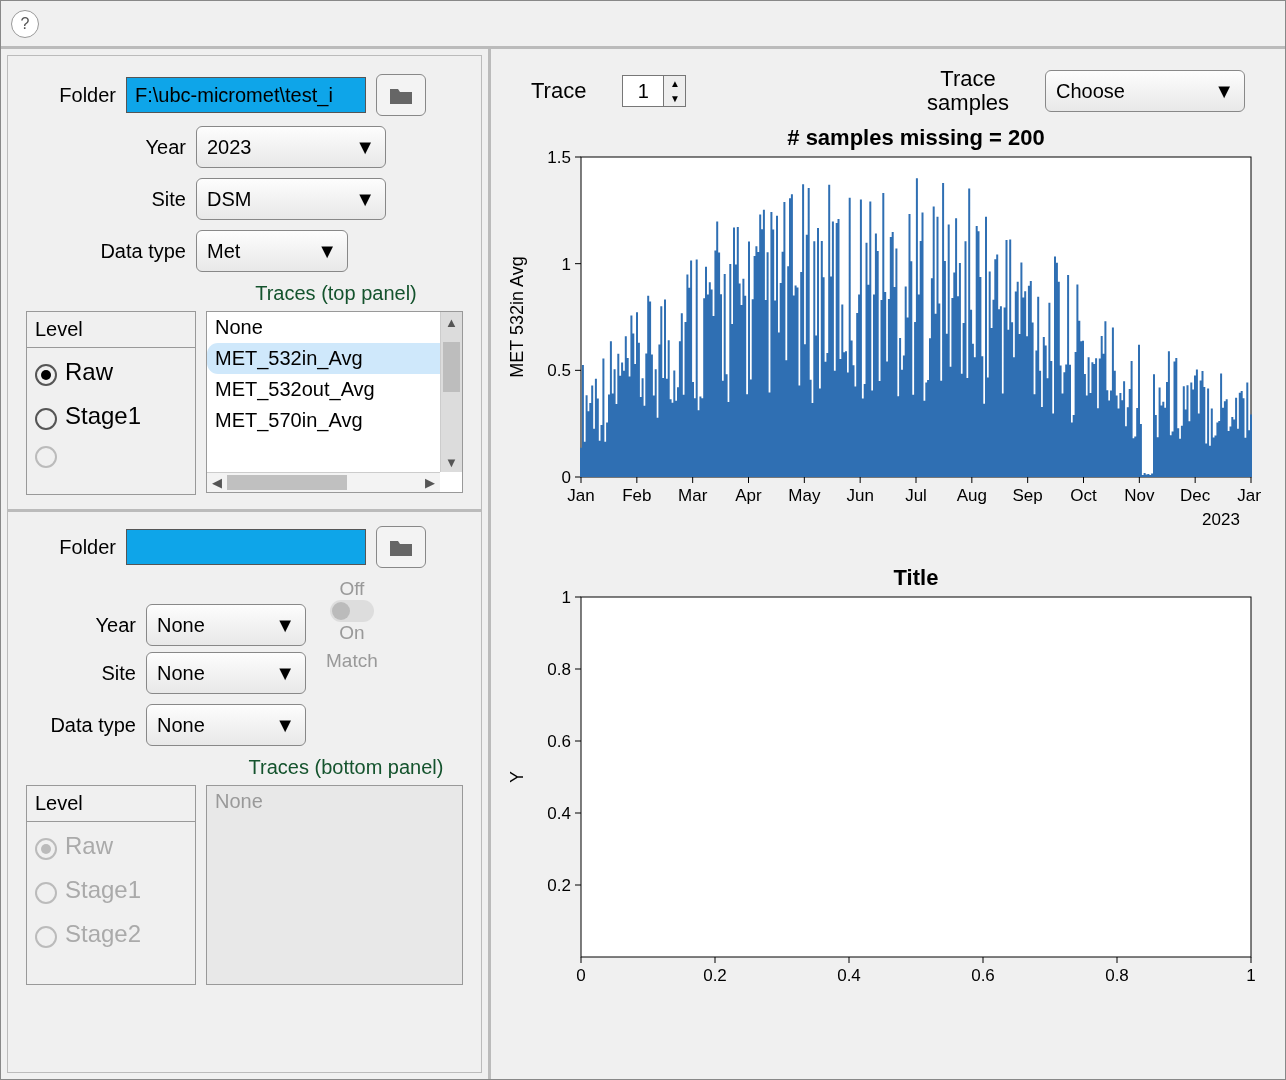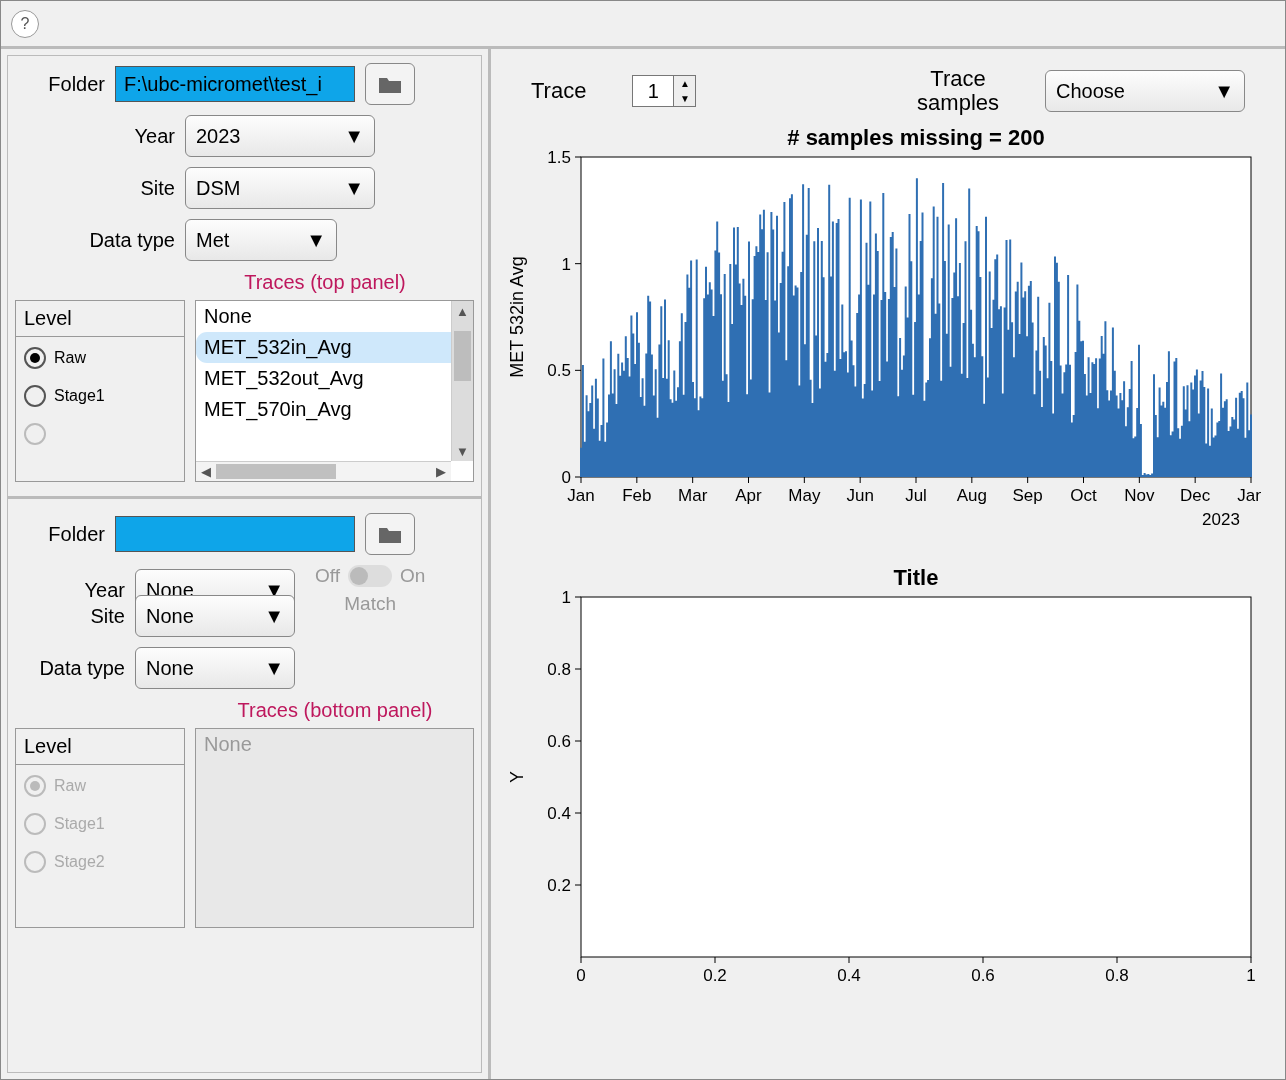--- a/index.html
+++ b/index.html
@@ -8,56 +8,56 @@
   .titlebar { height: 48px; display: flex; align-items: center; padding: 0 4px; background: #fff; border-bottom: 1px solid #ccc;}
   .titlebar .icon-box { width: 32px; height: 32px; display:flex; align-items:center; justify-content:center; margin-right:6px;}
   .titlebar .title { font-size: 20px; flex:1; }
   .winbtns { display:flex; gap:0; }
   .winbtn { width: 60px; height: 40px; display:flex; align-items:center; justify-content:center; font-size:18px;}
   .toolbar { height: 46px; background: #f0f0f0; border-bottom: 1px solid #bbb; display:flex; align-items:center; padding-left:10px;}
   .help-btn { width:28px; height:28px; border:1px solid #999; border-radius:50%; background:#fff; display:flex; align-items:center; justify-content:center; font-size:16px; color:#555;}
   .content { flex:1; display:flex; background:#f0f0f0; border-top:2px solid #bbb;}
   .left-col { width: 490px; display:flex; flex-direction:column; border-right:3px solid #bbb; padding:6px;}
   .right-col { flex:1; display:flex; flex-direction:column; padding:8px 10px;}
-  .panel { border:1px solid #bbb; background:#f0f0f0; padding:7px; }
+  .panel { border:1px solid #bbb; background:#f0f0f0; padding:18px; }
   .panel-top { flex:0 0 auto; border-bottom:3px solid #bbb; padding-bottom:14px;}
   .panel-bottom { flex:1; border-top:none; padding-top:14px;}
   .row { display:flex; align-items:center; margin-bottom:10px; }
   .lbl { font-size:20px; color:#000; text-align:right; padding-right:10px; }
   .field { height:36px; border:1px solid #555; background:#0ea5e9; font-size:20px; padding:2px 8px; }
   .folder-input { width: 240px; }
   .folder-btn { width:50px; height:42px; border:1px solid #888; border-radius:6px; background:#f3f3f3; margin-left:10px; display:flex; align-items:center; justify-content:center; }
   .dropdown { display:flex; align-items:center; justify-content:space-between; height:42px; border:1px solid #888; border-radius:6px; background:linear-gradient(#fdfdfd,#e8e8e8); padding:0 10px; font-size:20px;}
   .dropdown .caret { margin-left:8px; }
-  .traces-lbl { color:#be185d; font-size:20px; text-align:center; margin:6px 0 6px 0;}
+  .traces-lbl { color:#14532d; font-size:20px; text-align:center; margin:6px 0 6px 0;}
   .lower-flex { display:flex; gap:10px; }
   .level-box { border:1px solid #999; width:170px; background:#f0f0f0;}
   .level-box .hdr { padding:6px 8px; border-bottom:1px solid #999; font-size:20px;}
   .level-box .body { padding:10px 8px;}
-  .radio-row { display:flex; align-items:center; font-size:16px; margin-bottom:16px; color:#000;}
+  .radio-row { display:flex; align-items:flex-end; font-size:24px; margin-bottom:16px; color:#000;}
   .radio-row.disabled { color:#aaa; }
   .radio-circle { width:22px; height:22px; border:2px solid #555; border-radius:50%; margin-right:8px; display:flex; align-items:center; justify-content:center;}
   .radio-circle.disabled { border-color:#bbb;}
   .radio-dot { width:10px; height:10px; border-radius:50%; background:#000;}
   .listbox { flex:1; border:1px solid #999; background:#fff; position:relative; font-size:20px; height:182px; overflow:hidden;}
   .listbox.disabled { background:#e8e8e8; color:#999;}
   .listrow { padding:4px 8px; white-space:nowrap;}
   .listrow.selected { background:#cfe8fb;border-radius:11px;}
   .list-scroll-v { position:absolute; right:0; top:0; bottom:20px; width:22px; background:#dcdcdc; border-left:1px solid #ccc;}
   .list-scroll-v .thumb { position:absolute; left:2px; right:2px; top:30px; height:50px; background:#bdbdbd;}
   .list-scroll-v .arrow { position:absolute; left:0; right:0; height:20px; display:flex; align-items:center; justify-content:center; font-size:13px; color:#555;}
   .list-scroll-h { position:absolute; left:0; right:22px; bottom:0; height:20px; background:#f3f3f3; border-top:1px solid #ccc; display:flex; align-items:center;}
   .list-scroll-h .thumbh { position:absolute; left:20px; width:120px; top:2px; bottom:2px; background:#c0c0c0;}
   .list-scroll-h .arrh { width:20px; text-align:center; font-size:13px; color:#555; position:absolute;}
   .toggle-area { display:flex; flex-direction:column; align-items:center; margin-left:20px; color:#999; font-size:19px; gap:6px;}
-  .toggle-row { display:flex; align-items:center; gap:8px;}
+  .toggle-row { display:flex; align-items:center; flex-direction:column;}
   .toggle { width:44px; height:22px; border-radius:11px; background:#ddd; position:relative;}
   .toggle .knob { width:18px; height:18px; border-radius:50%; background:#bbb; position:absolute; top:2px; left:2px;}
   
-  .rc-header { display:flex; align-items:center; padding:10px 30px 6px 30px; gap:46px;}
+  .rc-header { display:flex; align-items:center; padding:10px 30px 6px 30px; gap:36px;}
   .rc-header .lblrc { font-size:22px; }
   .spinner { display:flex; border:1px solid #777; height:32px; background:#fff;}
   .spinner .val { width:40px; text-align:center; font-size:20px; line-height:30px;}
   .spinner .btns { display:flex; flex-direction:column; border-left:1px solid #777; width:22px;}
   .spinner .sb { flex:1; font-size:10px; display:flex; align-items:center; justify-content:center; background:#eee;}
   .spacer { flex:1; }
   .trace-anal { text-align:center; font-size:22px; line-height:1.1;}
   .plot-container { position:relative; margin-top:6px;}
   svg.plot { display:block; }
   .axis-text { font-size:18px; fill:#000; }

